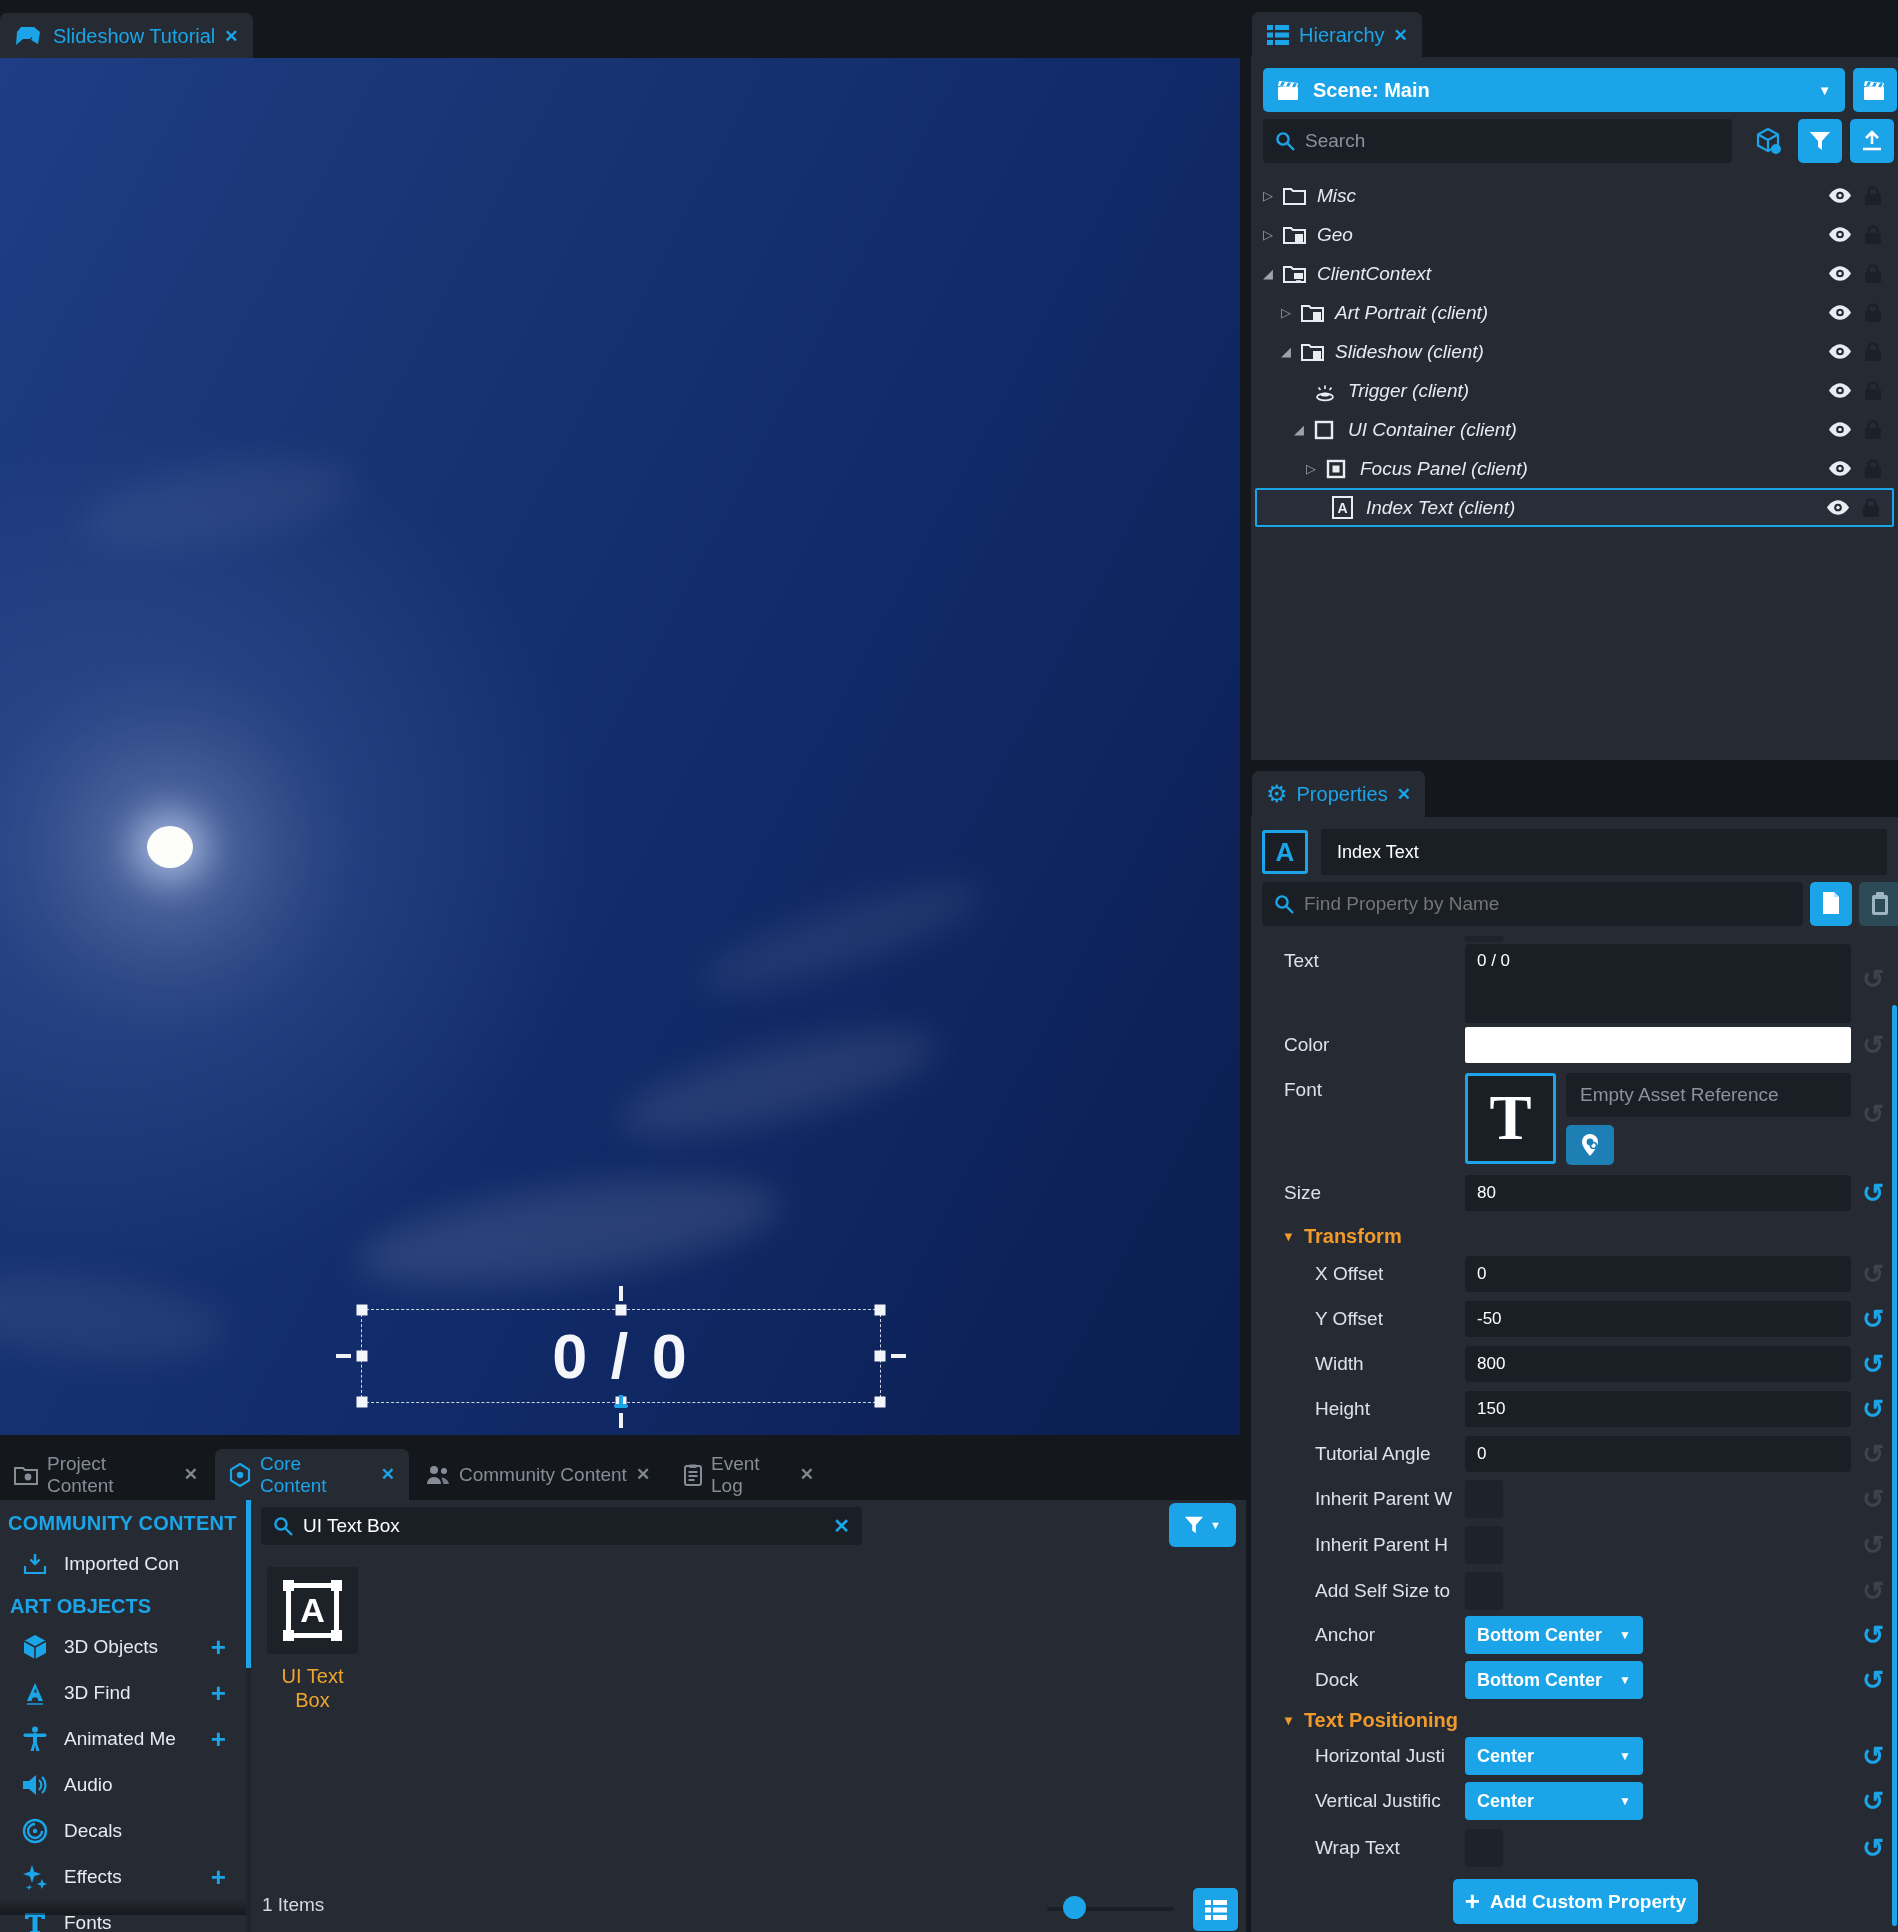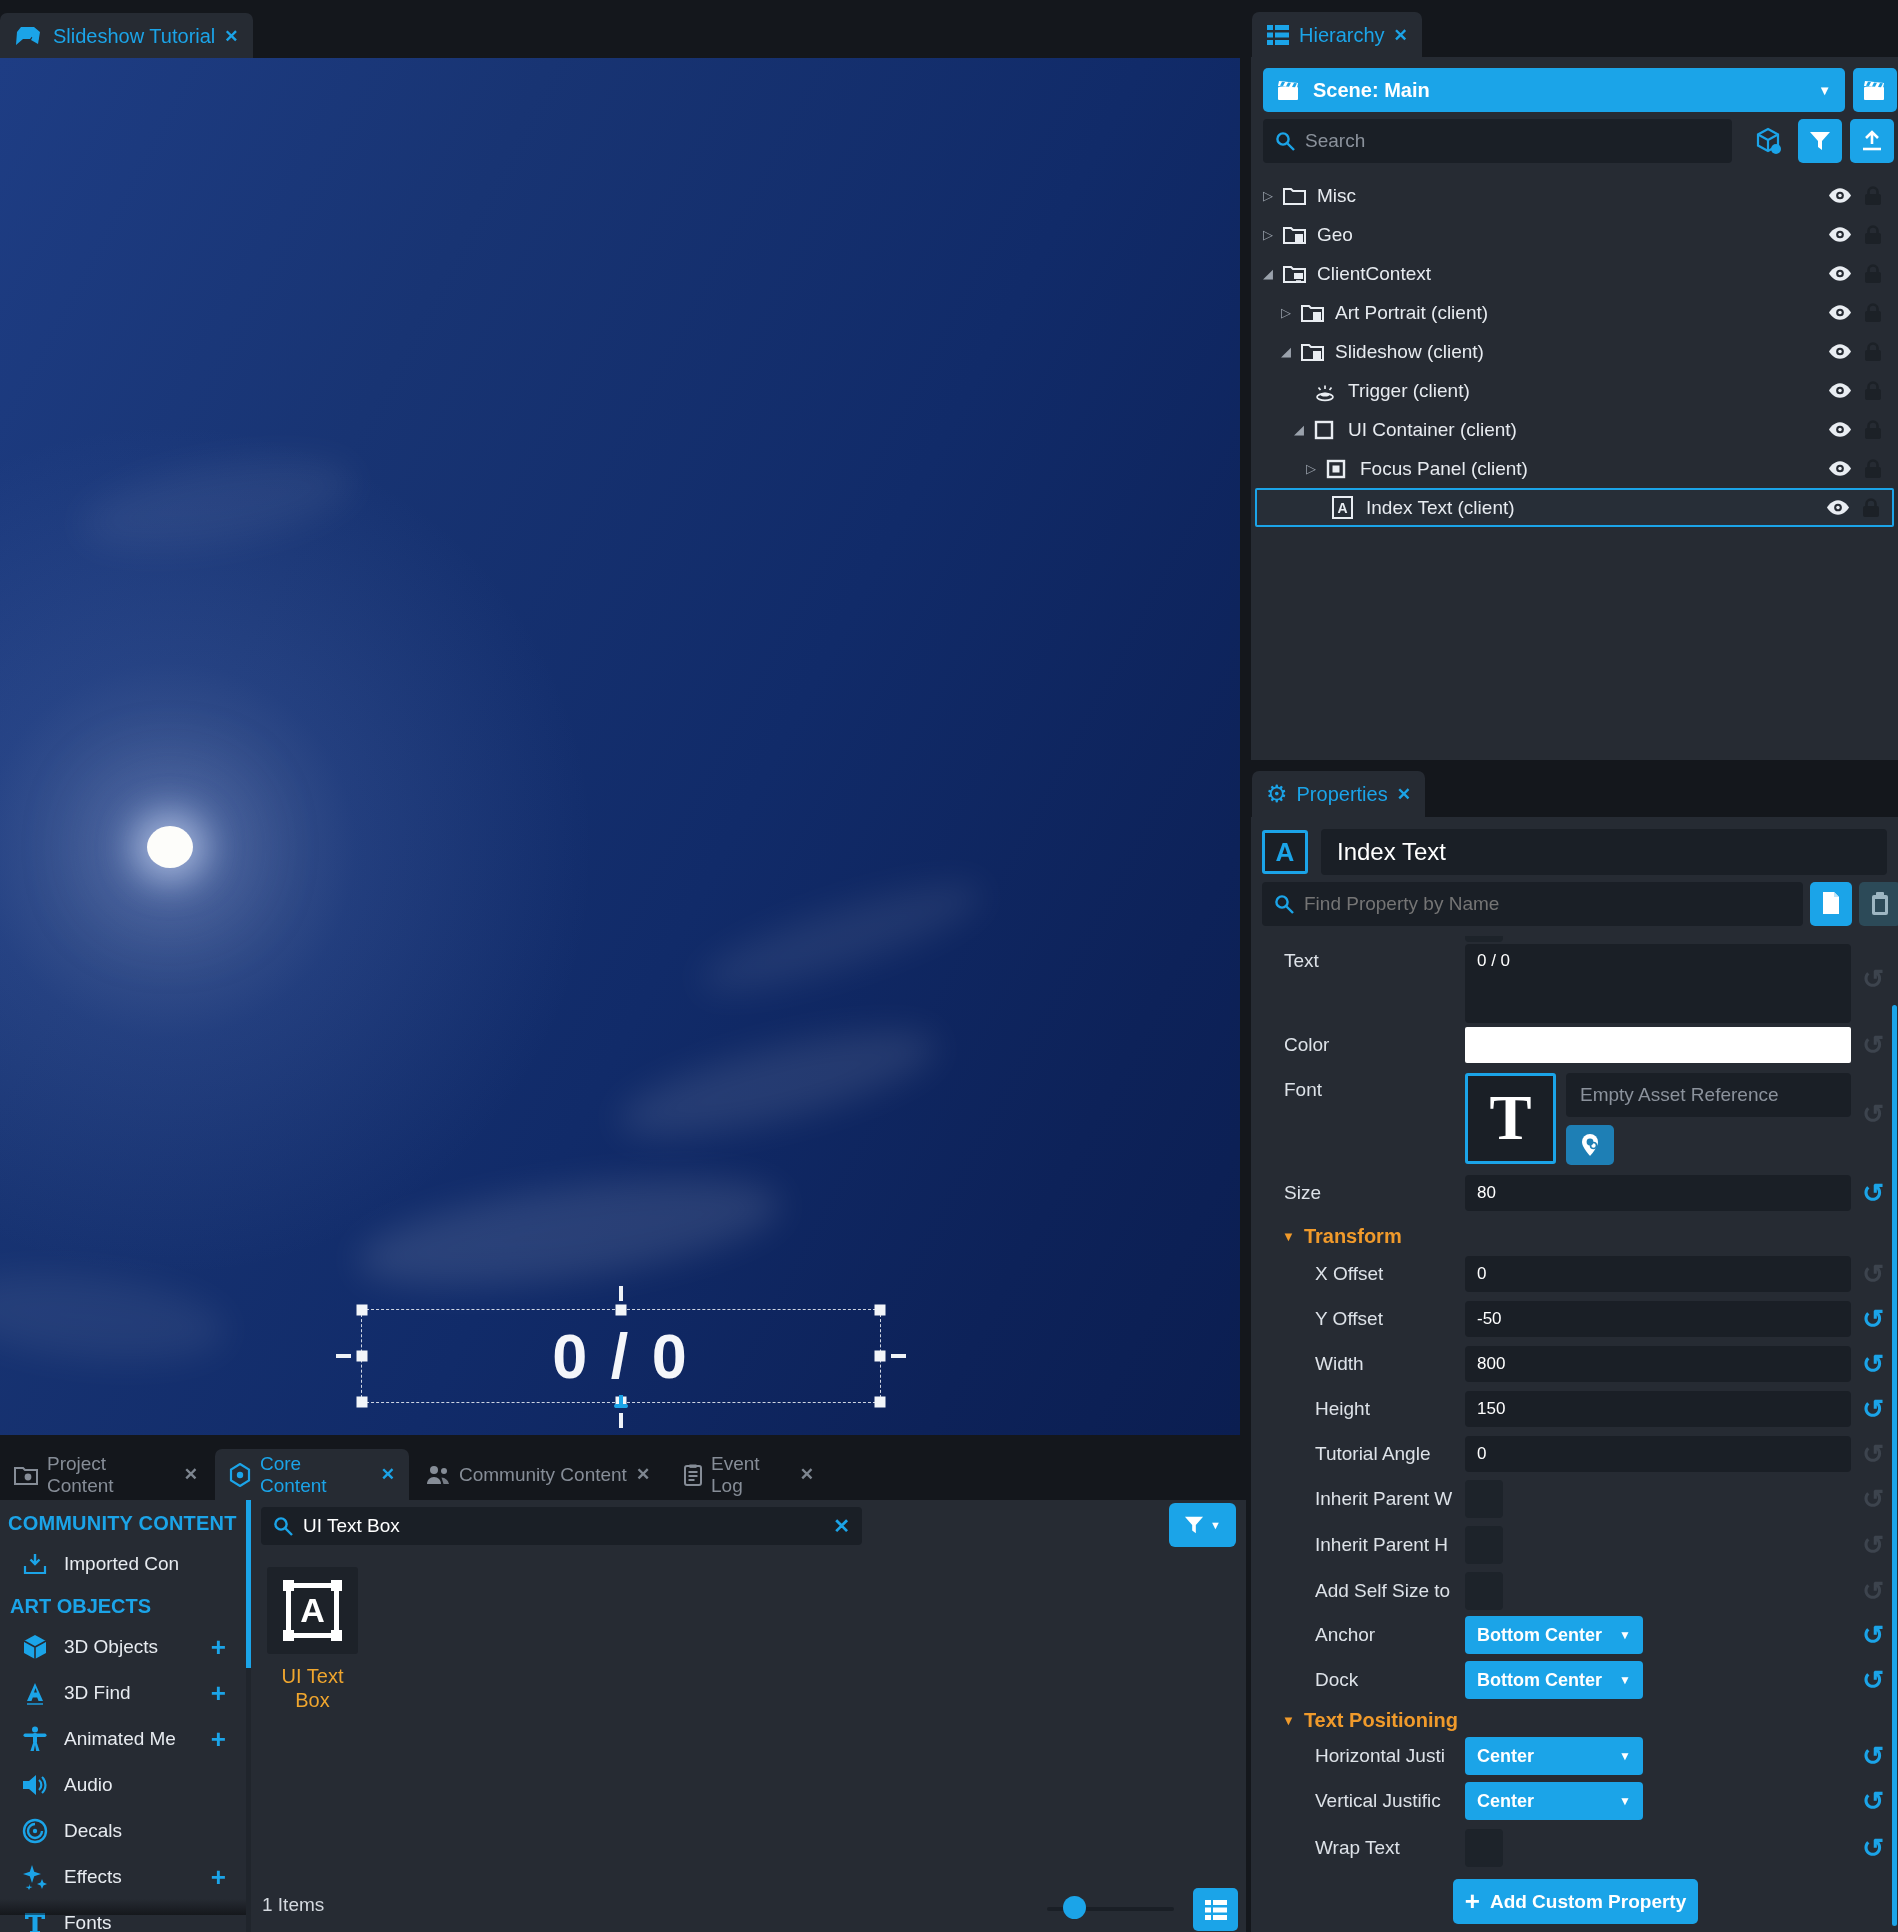--- a/index.html
+++ b/index.html
@@ -51,33 +51,33 @@
   .hsearch-row{ position:absolute; left:12px; top:62px; display:flex; align-items:center; }
   .hsearch{ width:469px; height:44px; padding:0 12px; gap:10px; font-size:19px; }
   .hsearch input{ background:transparent; border:none; outline:none; color:#fff; font-size:19px; width:100%; font-family:inherit; }
   .hsearch input::placeholder{ color:#8b929c; }
   .icon-plain{ width:44px; height:44px; display:flex; align-items:center; justify-content:center; }
 
   .tree{ position:absolute; left:0; top:119px; width:647px; }
   .trow{ height:39px; display:flex; align-items:center; font-size:19px; color:#e7ebf0; padding-right:12px; position:relative; }
   .trow .tcaret{ width:20px; flex:0 0 20px; font-size:13px; color:#9aa2ac; text-align:left; }
   .trow .ticon{ width:26px; flex:0 0 26px; display:flex; align-items:center; margin-right:8px; }
-  .trow .tlabel{ white-space:nowrap; }
+  .trow .tlabel{ white-space:nowrap;font-style:italic; }
   .trow .rightico{ margin-left:auto; display:flex; align-items:center; gap:13px; padding-right:4px; }
   .trow.sel{ border:2px solid #1ba4e8; background:#272e37; border-radius:2px; margin:0 4px; padding-right:8px; }
   .pl0{ padding-left:12px; } .pl1{ padding-left:30px; } .pl2{ padding-left:43px; } .pl3{ padding-left:55px; }
   .abox{ width:21px; height:23px; border:2px solid #e9edf2; display:flex; align-items:center; justify-content:center;
     font-size:14px; font-weight:bold; color:#e9edf2; }
 
   .props-tab{ position:absolute; left:1252px; top:771px; height:46px; background:#262b33; color:#1ba4e8; font-size:20px; }
   .props-panel{ position:absolute; left:1251px; top:817px; width:647px; height:1116px; background:#262b33; }
   .pname-row{ position:absolute; left:11px; top:12px; display:flex; gap:13px; align-items:center; }
   .pname-icon{ width:46px; height:44px; border:3px solid #1ba4e8; border-radius:3px; background:#1a1f26;
     display:flex; align-items:center; justify-content:center; font-size:26px; font-weight:bold; color:#1ba4e8; }
-  .pname-field{ width:566px; height:46px; padding:0 16px; font-size:24px; }
+  .pname-field{ width:566px; height:46px; padding:0 16px; font-size:18px; }
   .pfind-row{ position:absolute; left:11px; top:65px; display:flex; gap:7px; align-items:center; }
   .pfind{ width:541px; height:44px; padding:0 12px; gap:10px; font-size:19px; }
   .mini-btn{ width:42px; height:44px; border-radius:5px; display:flex; align-items:center; justify-content:center; }
   .mini-btn.bluebg{ background:#1ba4e8; } .mini-btn.slate{ background:#2c4a58; }
 
   .props-scroll{ position:absolute; left:0; top:119px; width:647px; height:936px; overflow:hidden; padding:0 0 0 0; }
   .prow{ display:flex; align-items:center; }
   .plabel{ width:214px; padding-left:33px; padding-right:6px; font-size:19px; color:#dde2e8; white-space:nowrap; overflow:hidden; }
   .plabel.ind{ padding-left:64px; }
   .prow.top{ align-items:flex-start; }

